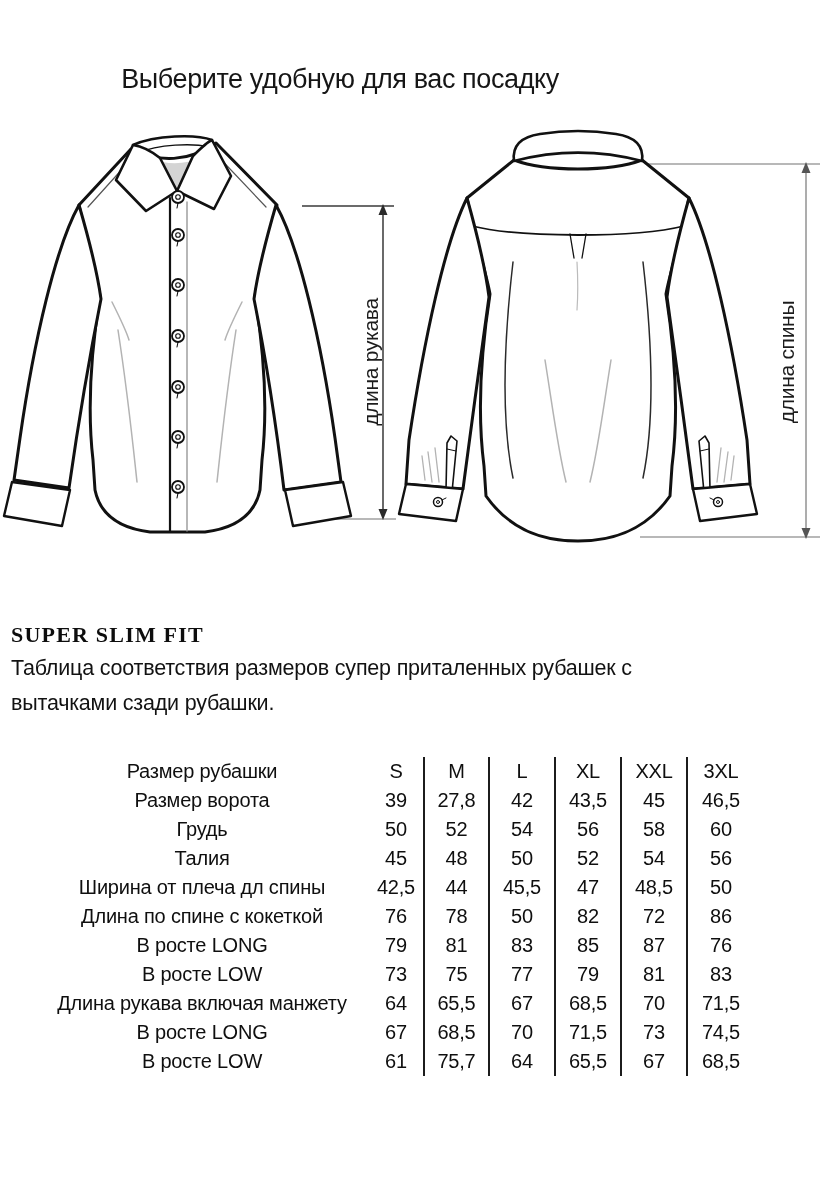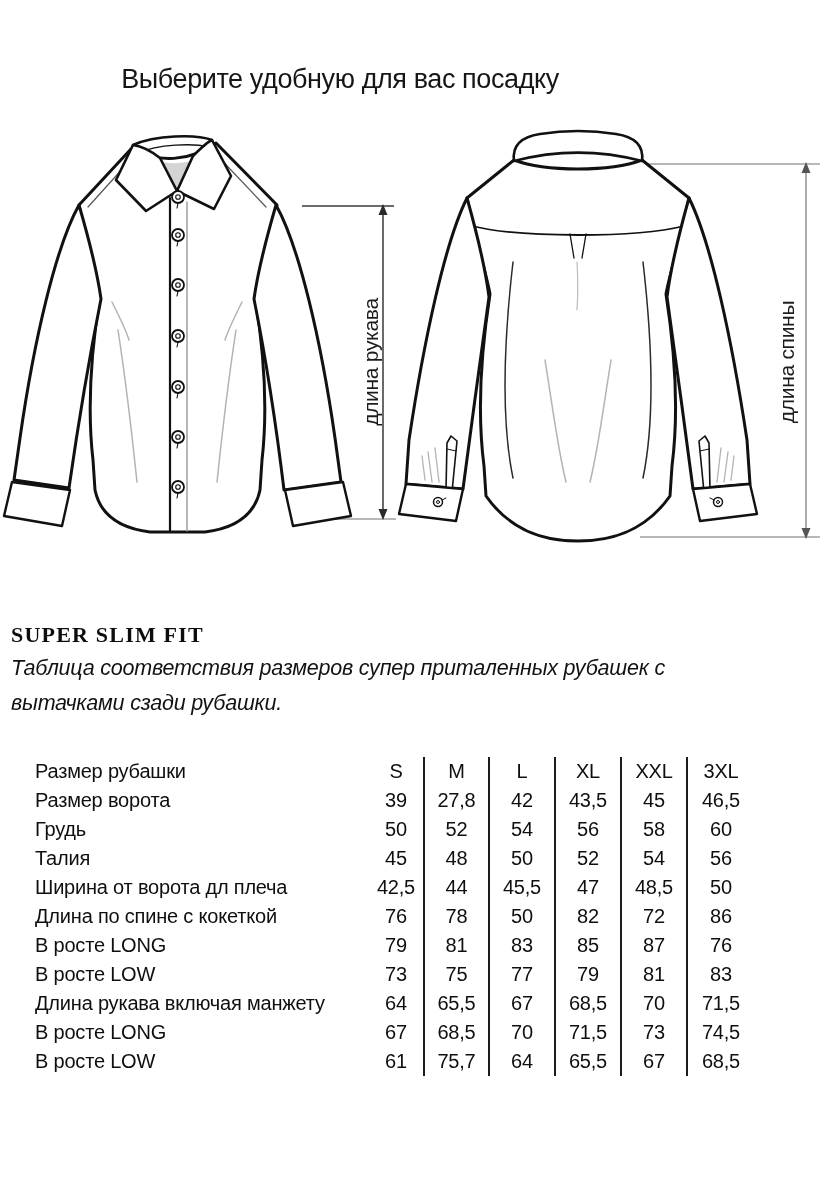--- a/index.html
+++ b/index.html
@@ -19,32 +19,31 @@
     font-size:21px;fill:#1c1c1c;letter-spacing:-0.3px;
   }
   .section-heading{
     position:absolute;left:11px;top:622px;margin:0;
     font-size:22px;font-weight:700;letter-spacing:1.2px;color:#0d0d0d;font-family:Liberation Serif, serif;
   }
   .section-description{
     position:absolute;left:11px;top:651px;margin:0;max-width:730px;
     font-size:21.5px;line-height:35px;font-weight:400;color:#121212;
     letter-spacing:-0.2px;
-    font-style:italic;
   }
   .size-table{
     position:absolute;left:31px;top:757px;
     border-collapse:collapse;table-layout:fixed;
     font-size:20px;letter-spacing:-0.2px;color:#0f0f0f;
   }
   .size-table td{
     height:29px;line-height:29px;padding:0;white-space:nowrap;
     text-align:center;font-weight:400;
   }
-  .size-table td:first-child{text-align:left;padding-left:4px;margin-top:20px;}
+  .size-table td:first-child{text-align:center;padding-left:4px;margin-top:20px;}
   .size-table td:nth-child(n+3){border-left:2px solid #1c1c1c;}
 </style>
 </head>
 <body>
 
 <h1 class="page-title">Выберите удобную для вас посадку</h1>
 
 <svg class="diagram-svg" viewBox="0 118 825 454" xmlns="http://www.w3.org/2000/svg">
 
   <g>
@@ -258,21 +257,21 @@
       <tr>
         <td>Талия</td>
         <td>45</td>
         <td>48</td>
         <td>50</td>
         <td>52</td>
         <td>54</td>
         <td>56</td>
       </tr>
       <tr>
-        <td>Ширина от ворота дл плеча</td>
+        <td>Ширина от плеча дл спины</td>
         <td>42,5</td>
         <td>44</td>
         <td>45,5</td>
         <td>47</td>
         <td>48,5</td>
         <td>50</td>
       </tr>
       <tr>
         <td>Длина по спине с кокеткой</td>
         <td>76</td>

